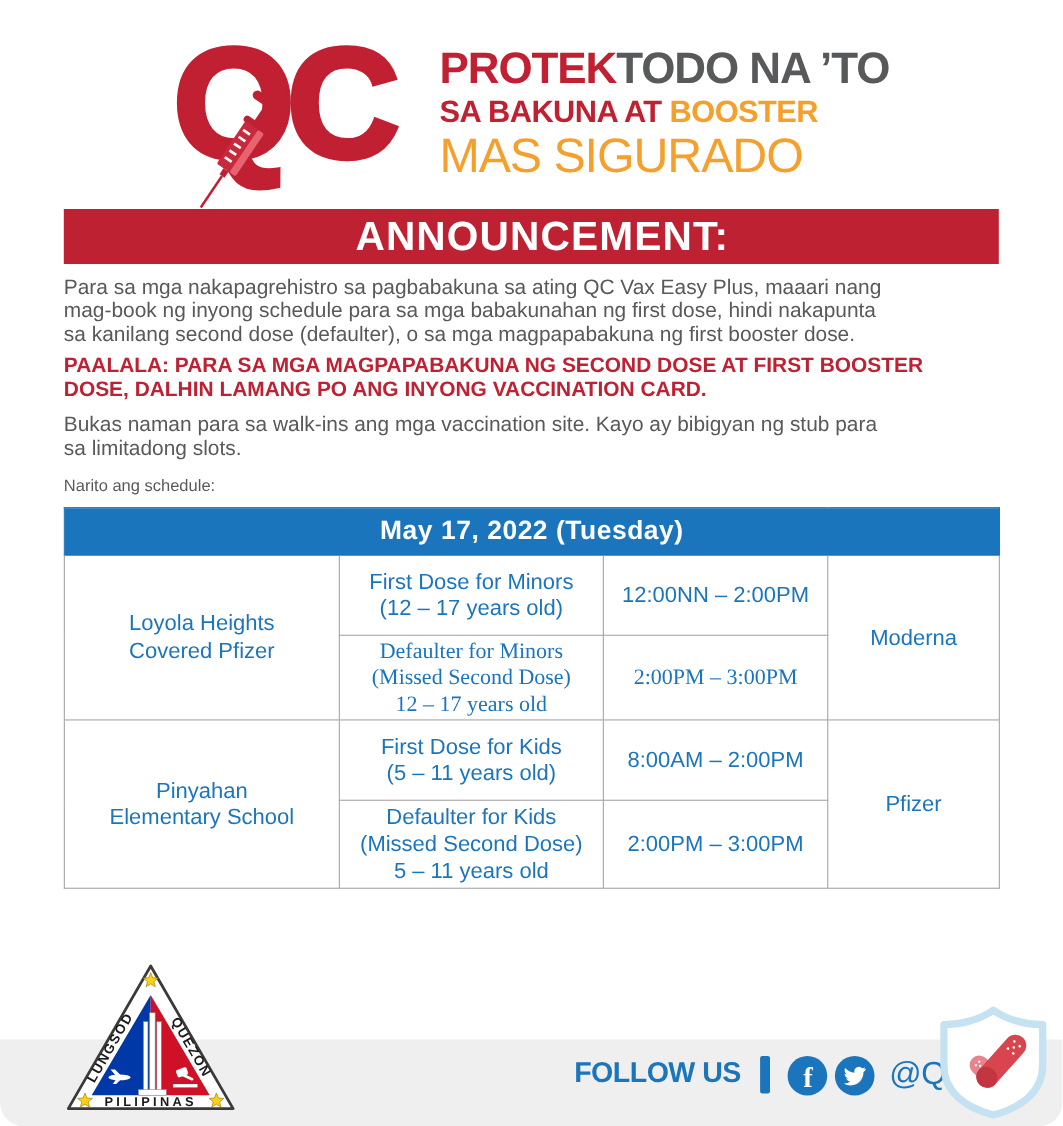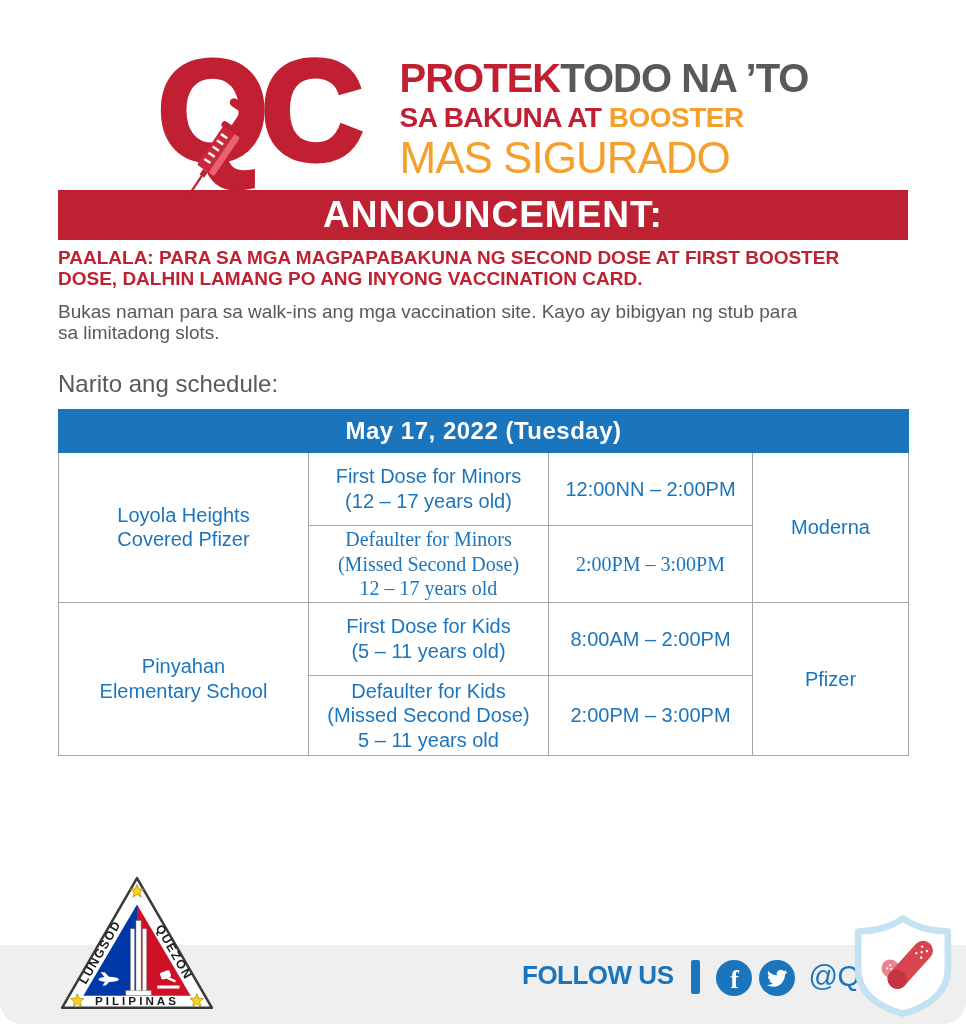--- a/index.html
+++ b/index.html
@@ -1,41 +1,41 @@
 <!DOCTYPE html>
 <html><head>
 <meta charset="utf-8">
 <style>
   * { margin:0; padding:0; box-sizing:border-box; }
   html,body { width:966px; height:1024px; background:#fff; font-family:"Liberation Sans", sans-serif; }
   .page { position:relative; width:966px; height:1024px; background:#fff; overflow:hidden; }
 
   
-  .header { height:190px; padding-top:36px; display:flex; justify-content:center; align-items:flex-start; }
+  .header { height:190px; padding-top:20px; display:flex; justify-content:center; align-items:flex-start; }
   .logo { position:relative; margin-right:20px; }
   .qc-text {
     font-size:142px; font-weight:bold; color:#C02032; letter-spacing:-7px; line-height:1.06;
     -webkit-text-stroke:5px #C02032; paint-order:stroke fill;
   }
   .syringe { position:absolute; left:14px; top:60px; width:92px; height:126px; }
   .tagline { margin-top:22px; line-height:1.0;margin-left:23px; }
   .tl1 { font-size:40px; font-weight:bold; letter-spacing:-1px; }
   .tl2 { font-size:28px; font-weight:bold; letter-spacing:-0.5px; margin-top:6px; }
   .tl3 { font-size:44px; font-weight:normal; letter-spacing:-1px; margin-top:4px; }
   .red { color:#C02032; } .grayc { color:#58595B; } .orange { color:#F5A02D; }
 
   
   .banner { margin:0 58px; height:50px; background:#BE2131; display:flex; align-items:center; justify-content:center;padding-left:20px; }
   .banner-text { color:#ffffff; font-size:37px; font-weight:bold; letter-spacing:1px; }
 
   
   .copy { margin:0 56px 0 58px; color:#58595B; }
   .para { margin-top:11px; font-size:19px; line-height:1.13; white-space:pre-line; }
   .reminder { margin-top:7px; font-size:19px; line-height:1.13; font-weight:bold; color:#BE2131; white-space:pre-line; }
-  .intro { margin-top:26px; font-size:24px; }
+  .intro { margin-top:14px; font-size:15px; }
 
   
   .sched { width:850px; margin:11px 58px 0; border-collapse:collapse; table-layout:fixed; }
   .sched th {
     background:#1B75BC; border:1px solid #1B75BC; color:#fff;
     font-size:24px; font-weight:bold; height:43px; letter-spacing:0.5px;
   }
   .sched td {
     border:1px solid #A6A6A6; color:#1B75BC; text-align:center; vertical-align:middle;
     font-size:20px; line-height:1.22; white-space:pre-line;
@@ -84,20 +84,23 @@
       <div class="tl2"><span class="red">SA BAKUNA AT </span><span class="orange">BOOSTER</span></div>
       <div class="tl3 orange">MAS SIGURADO</div>
     </div>
   </div>
 
   <div class="banner">
     <span class="banner-text">ANNOUNCEMENT:</span>
   </div>
 
   <div class="copy">
+    <p class="para">Para sa mga nakapagrehistro sa pagbabakuna sa ating QC Vax Easy Plus, maaari nang
+mag-book ng inyong schedule para sa mga babakunahan ng first dose, hindi nakapunta
+sa kanilang second dose (defaulter), o sa mga magpapabakuna ng first booster dose.</p>
     <p class="reminder">PAALALA: PARA SA MGA MAGPAPABAKUNA NG SECOND DOSE AT FIRST BOOSTER
 DOSE, DALHIN LAMANG PO ANG INYONG VACCINATION CARD.</p>
     <p class="para">Bukas naman para sa walk-ins ang mga vaccination site. Kayo ay bibigyan ng stub para
 sa limitadong slots.</p>
     <p class="intro">Narito ang schedule:</p>
   </div>
 
   <table class="sched">
     <colgroup>
         <col style="width:250px">

